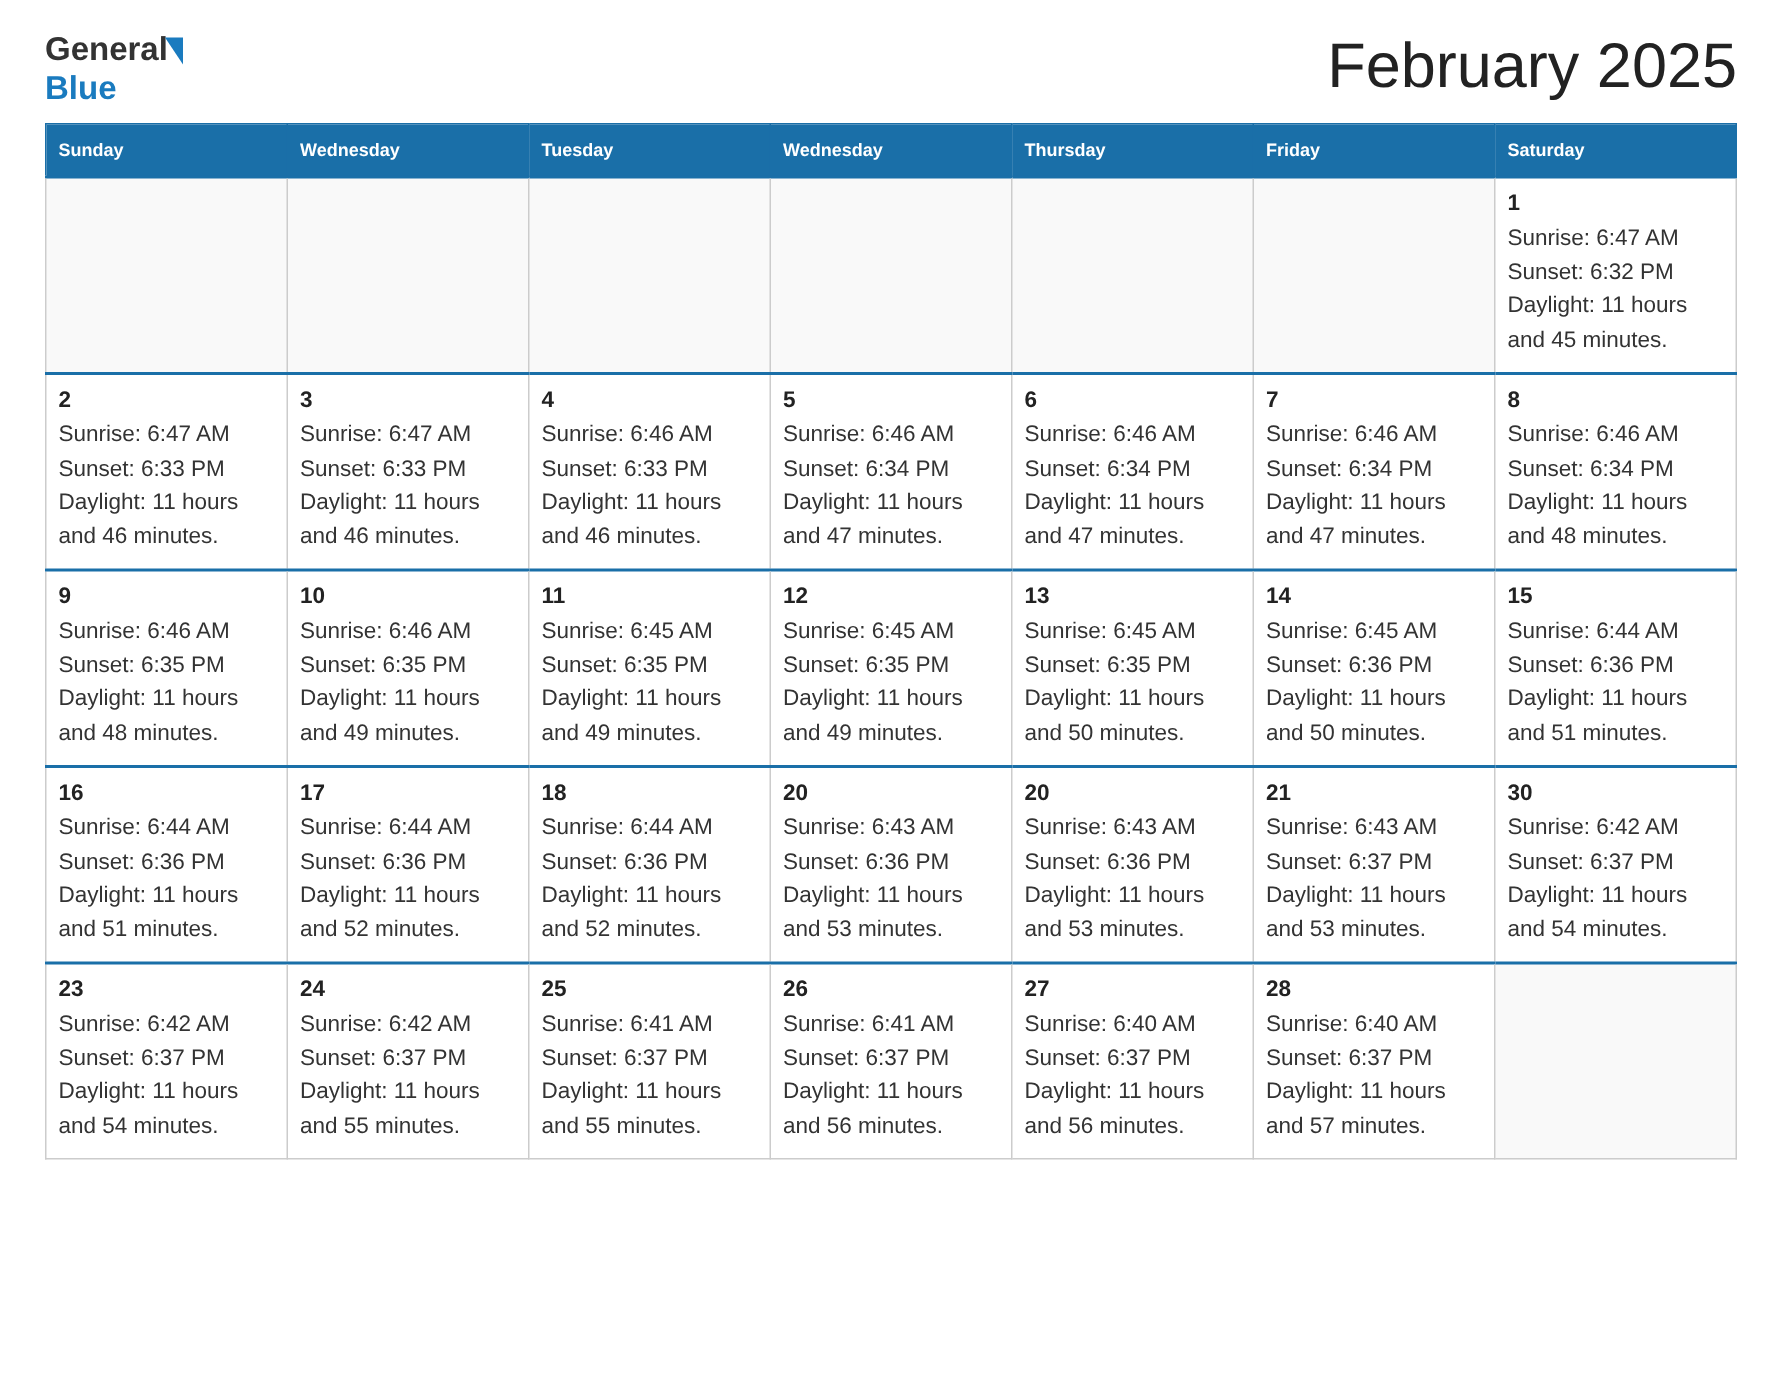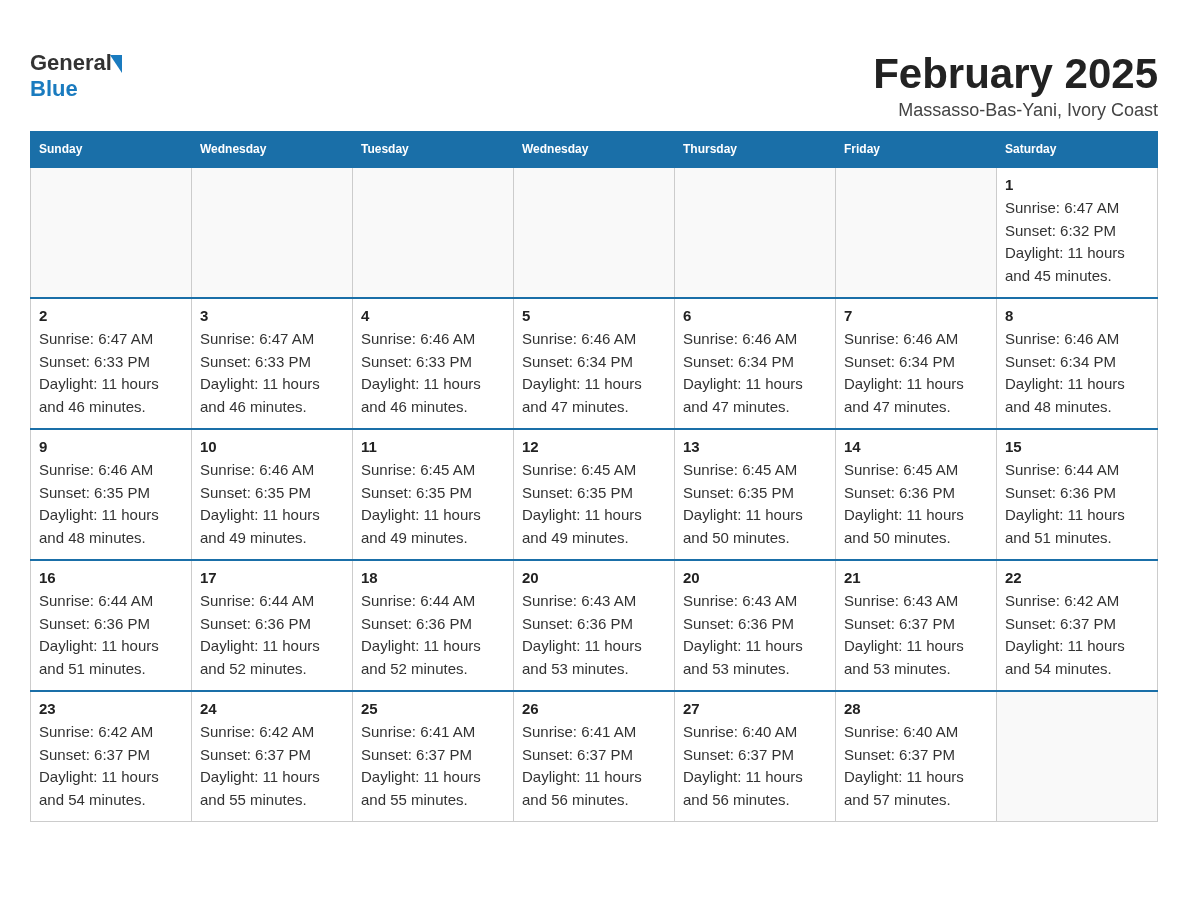--- a/index.html
+++ b/index.html
@@ -7,21 +7,20 @@
       font-family: Arial, sans-serif;
       background: #fff;
       padding: 20px 30px;
       color: #222;
     }
     .header-area {
       display: flex;
       justify-content: space-between;
       align-items: flex-start;
       margin-bottom: 10px;
-      margin-top: 30px;
     }
     .logo-text-general {
       font-size: 22px;
       font-weight: bold;
       color: #333;
     }
     .logo-text-blue {
       font-size: 22px;
       font-weight: bold;
       color: #1a7bbf;
@@ -34,21 +33,21 @@
       border-right: 0px solid transparent;
       border-top: 18px solid #1a7bbf;
       margin-left: -2px;
       margin-top: 2px;
     }
     .title-area {
       text-align: right;
     }
     .calendar-title {
       font-size: 42px;
-      font-weight: bold;
+      font-weight: normal;
       color: #222;
     }
     .calendar-subtitle {
       font-size: 18px;
       color: #444;
       margin-top: 2px;
     }
     .calendar-table {
       width: 100%;
       border-collapse: collapse;
@@ -107,21 +106,20 @@
     <div class="logo-line">
       <span class="logo-text-general">General</span>
       <div class="logo-triangle"></div>
     </div>
     <div>
       <span class="logo-text-blue">Blue</span>
     </div>
   </div>
   <div class="title-area">
     <div class="calendar-title">February 2025</div>
-    <div class="calendar-subtitle">Massasso-Bas-Yani, Ivory Coast</div>
   </div>
 </div>
 
 <table class="calendar-table">
   <thead>
     <tr>
     <th>Sunday</th>
         <th>Wednesday</th>
         <th>Tuesday</th>
         <th>Wednesday</th>
@@ -264,21 +262,21 @@
 Sunset: 6:36 PM
 Daylight: 11 hours and 53 minutes.</div>
         </td>
         <td>
           <span class="day-number">21</span>
           <div class="day-info" style="white-space: pre-line;">Sunrise: 6:43 AM
 Sunset: 6:37 PM
 Daylight: 11 hours and 53 minutes.</div>
         </td>
         <td>
-          <span class="day-number">22</span>
+          <span class="day-number">30</span>
           <div class="day-info" style="white-space: pre-line;">Sunrise: 6:42 AM
 Sunset: 6:37 PM
 Daylight: 11 hours and 54 minutes.</div>
         </td>
       </tr>
       <tr>
         <td>
           <span class="day-number">23</span>
           <div class="day-info" style="white-space: pre-line;">Sunrise: 6:42 AM
 Sunset: 6:37 PM

